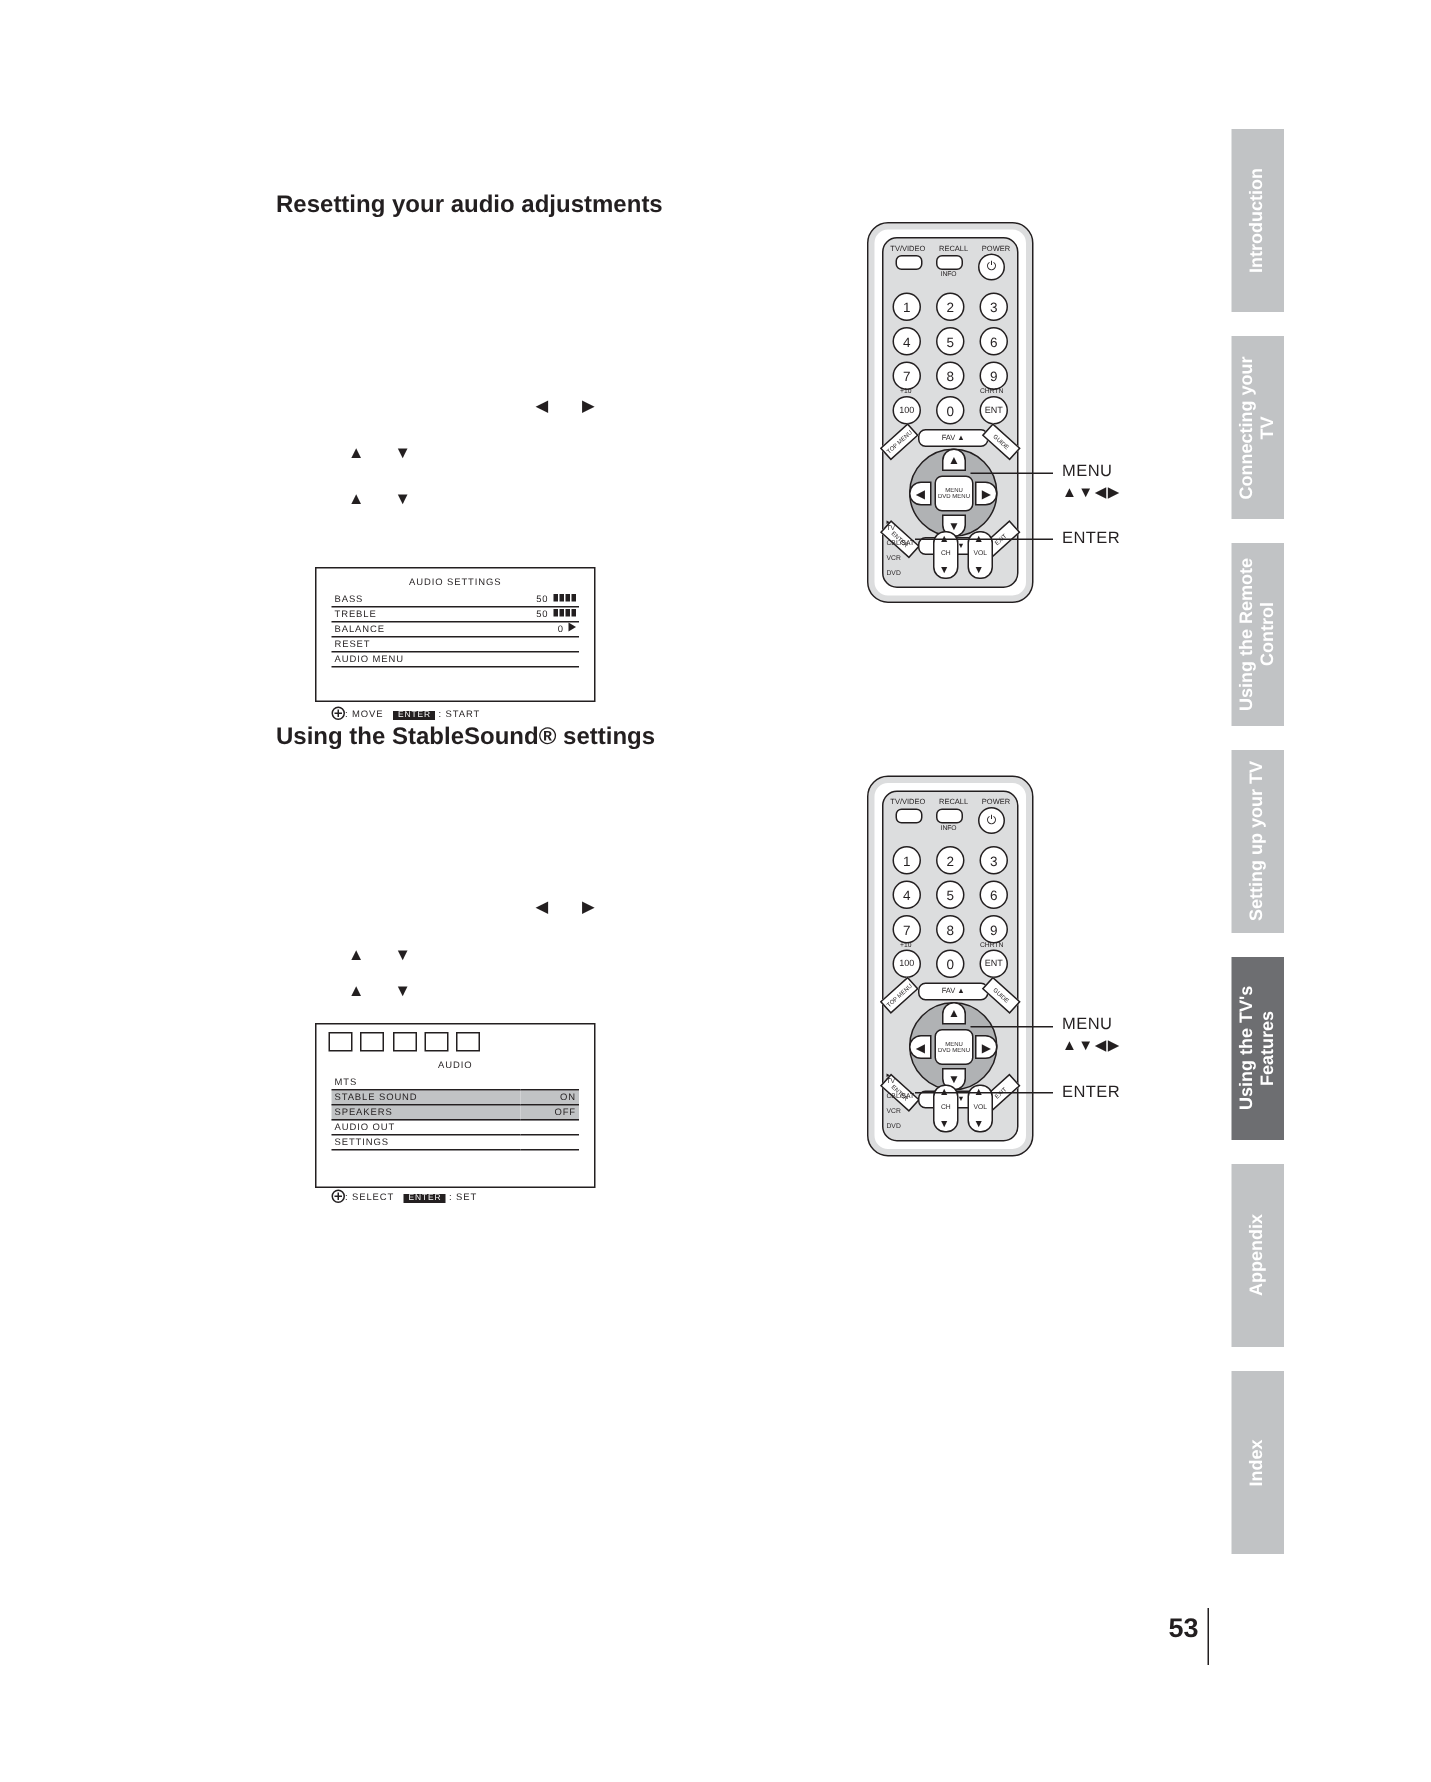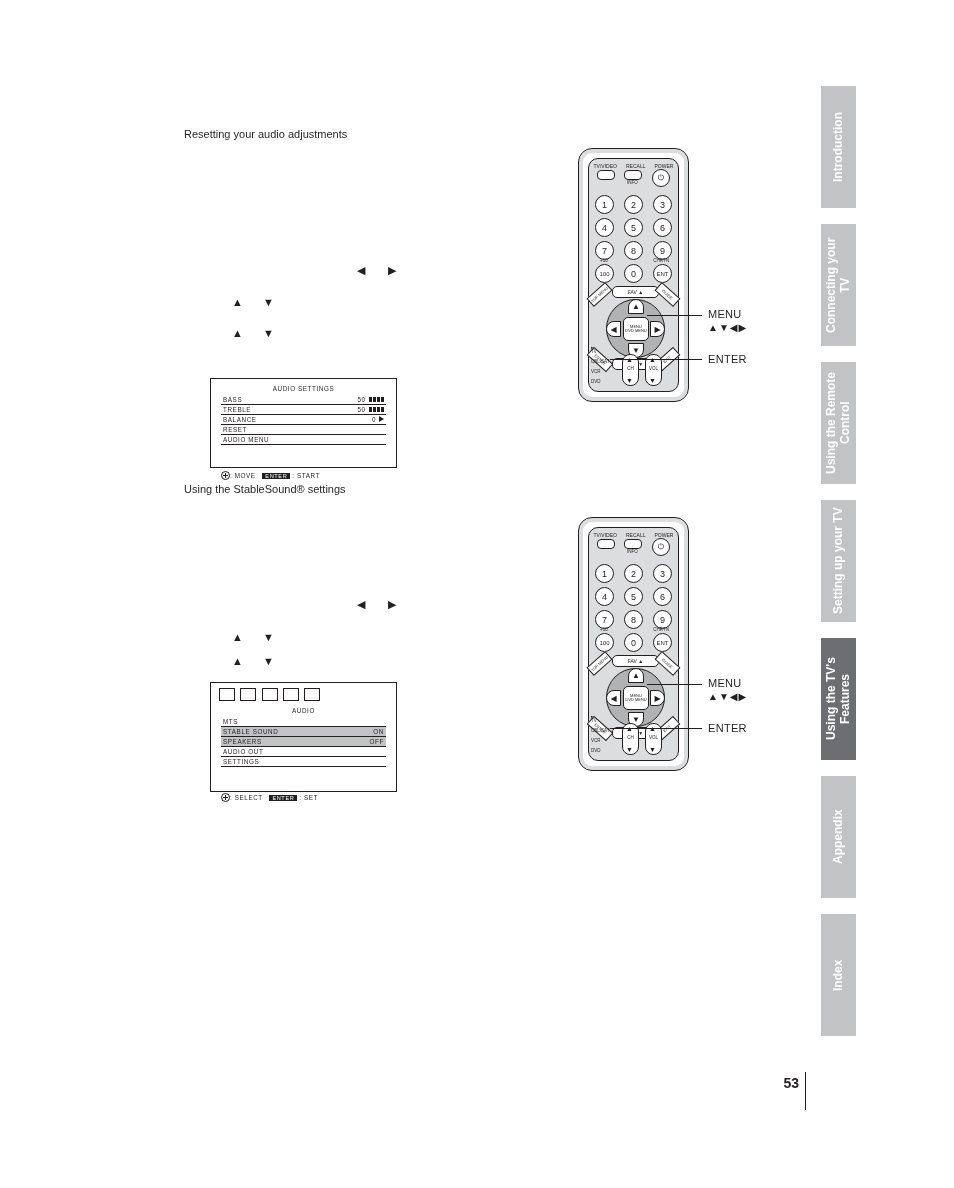--- a/index.html
+++ b/index.html
@@ -5,24 +5,24 @@
   html,body{margin:0;padding:0;background:#fff;font-family:Helvetica,Arial,sans-serif;color:#231f20}
   .page{position:relative;width:954px;height:1188px;margin:0 auto;background:#fff}
   
   .tabs{position:absolute;right:98px;top:86px;width:35px}
   .tab{background:#c1c3c5;color:#fff;font-weight:bold;font-size:12px;
        writing-mode:vertical-rl;transform:rotate(180deg);
        display:flex;align-items:center;justify-content:center;text-align:center;
        margin-bottom:16px;height:110px;width:35px;line-height:1.15;padding:6px 0}
   .tab.dark{background:#6d6e71}
   
-  .pnum{position:absolute;right:155px;top:1075px;font-weight:bold;font-size:14px}
+  .pnum{position:absolute;right:155px;top:1075px;font-weight:bold;font-size:18px}
   .vr{position:absolute;right:148px;top:1072px;width:1px;height:38px;background:#231f20}
   
-  .h1{position:absolute;font-weight:normal;font-size:11px}
+  .h1{position:absolute;font-weight:bold;font-size:16px}
   .body{position:absolute;font-size:13px;color:#fff;white-space:pre-line;line-height:1.35}
   .step{position:absolute;font-size:13px;color:#fff;line-height:1.45}
   
   .arr{color:#231f20;display:inline-block;font-size:11px;vertical-align:1px}
   
   .osd{position:absolute;width:185px;border:1px solid #231f20;background:#fff;font-size:6.3px;letter-spacing:0.6px}
   .osd .title{text-align:center;padding:6px 0 3px 0}
   .osd table{width:165px;margin:0 auto 4px auto;border-collapse:collapse}
   .osd td{padding:0 2px;border-bottom:1px solid #231f20;height:9px;line-height:9px}
   .osd td.r{text-align:right}

